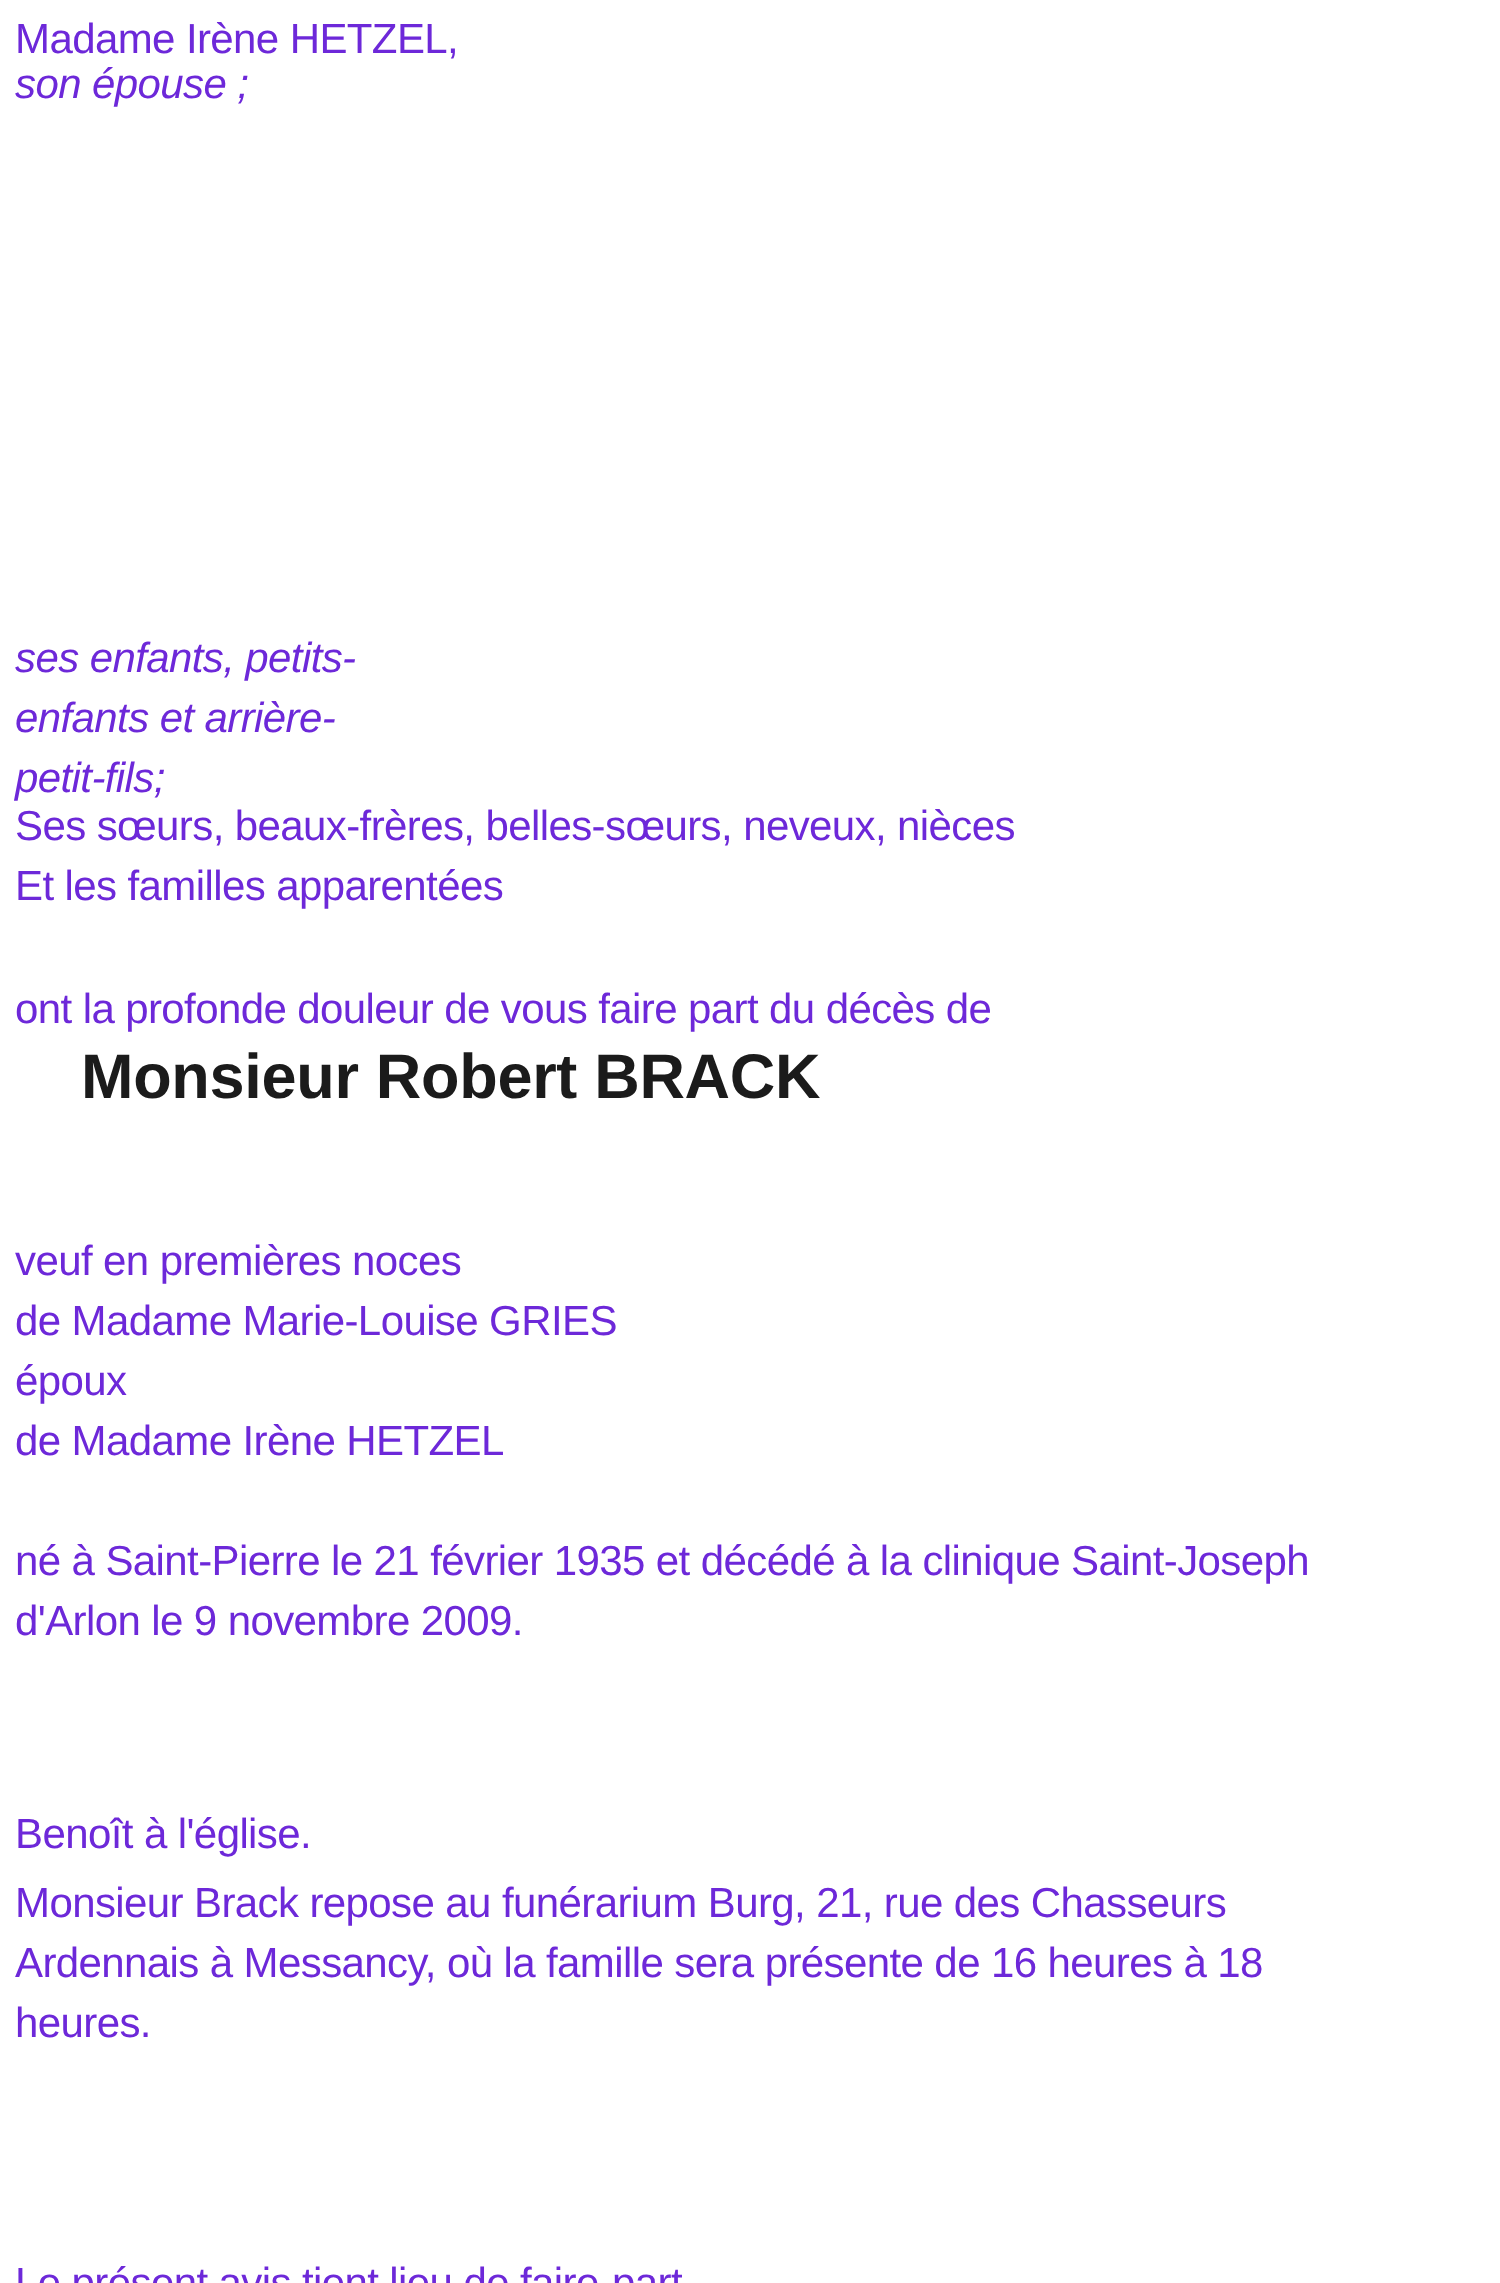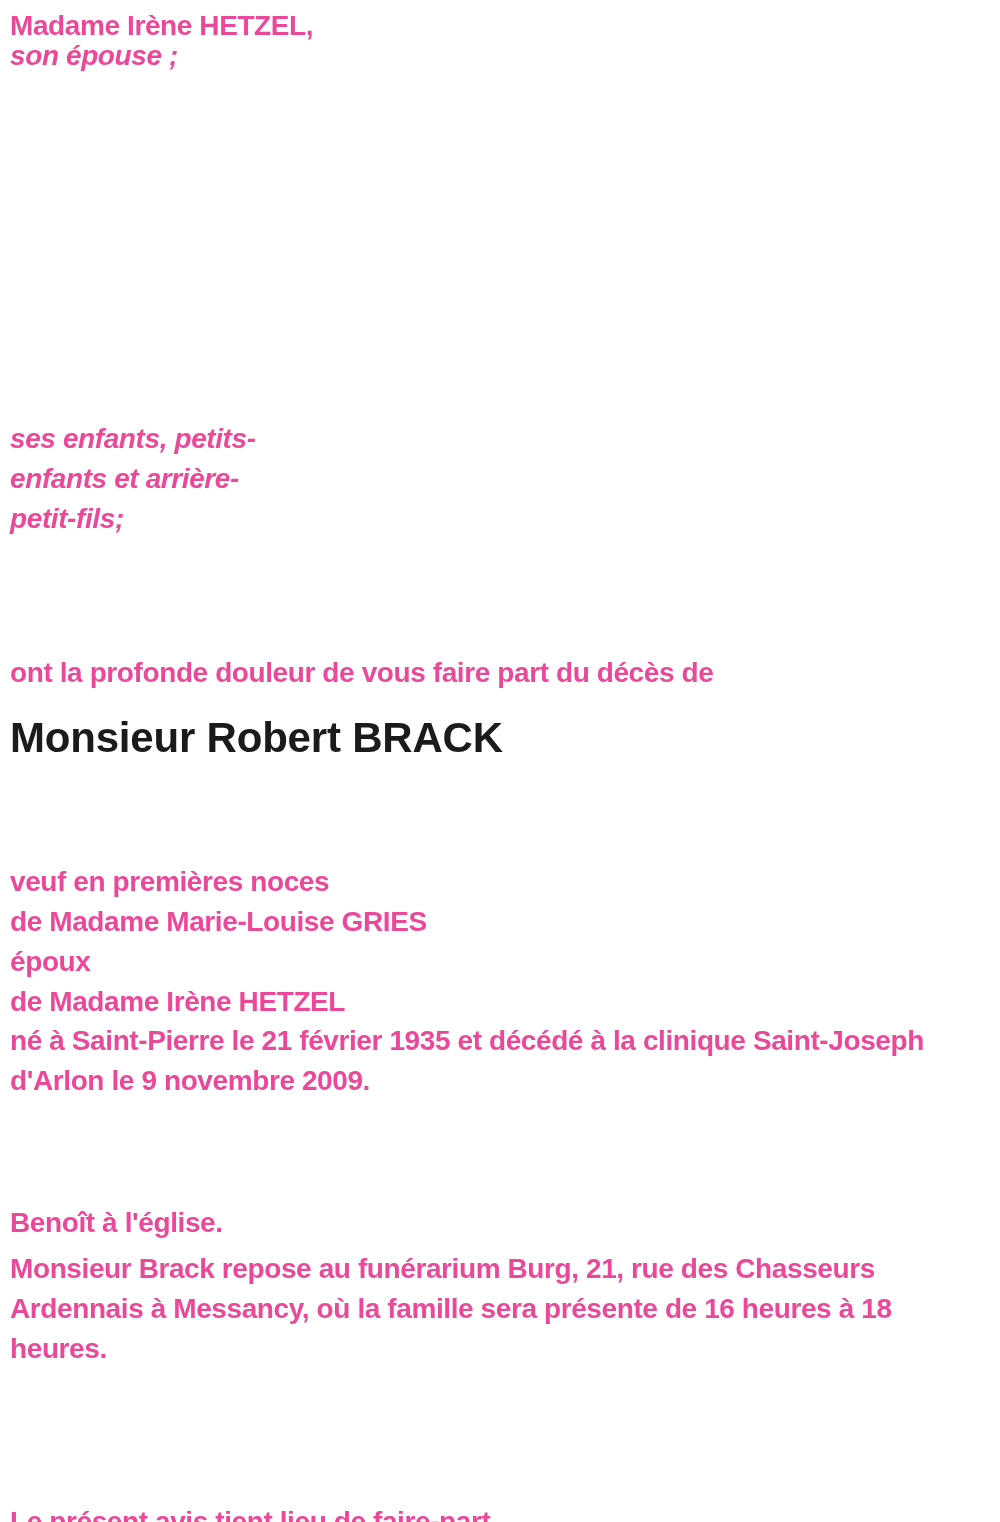--- a/index.html
+++ b/index.html
@@ -14,25 +14,25 @@
     background: #ffffff;
     overflow: hidden;
     font-family: "Liberation Sans", sans-serif;
     color: #3a3a3a;
   }
   .block {
     position: absolute;
     left: 10px;
     right: 10px;
     font-size: 28px;
-    font-weight: 700;
+    font-weight: 400;
     line-height: 40px;
     letter-spacing: -0.4px;
     white-space: pre;
-    color: #ec4899;
+    color: #6d28d9;
   }
   .block.right {
     font-style: italic;
   }
   .title {
     position: absolute;
     left: 10px;
     right: 10px;
     font-size: 42px;
     font-weight: 700;
@@ -49,26 +49,28 @@
 
   <div class="block" style="top: 6px;">Madame Irène HETZEL,</div>
 
   <div class="block right" style="top: 36px;">son épouse ;</div>
 
 
   <div class="block right" style="top: 419px;">ses enfants, petits-
 enfants et arrière-
 petit-fils;</div>
 
+  <div class="block" style="top: 531px;">Ses sœurs, beaux-frères, belles-sœurs, neveux, nièces
+Et les familles apparentées</div>
 
   <div class="block" style="top: 653px;">ont la profonde douleur de vous faire part du décès de</div>
 
-  <div class="title" style="top: 714px;">Monsieur Robert BRACK</div>
+  <div class="title" style="top: 694px; margin-left: 44px;">Monsieur Robert BRACK</div>
 
-  <div class="block" style="top: 821px; margin-top: 41px;">veuf en premières noces
+  <div class="block" style="top: 821px;">veuf en premières noces
 de Madame Marie-Louise GRIES
 époux
 de Madame Irène HETZEL</div>
 
   <div class="block" style="top: 1021px;">né à Saint-Pierre le 21 février 1935 et décédé à la clinique Saint-Joseph
 d'Arlon le 9 novembre 2009.</div>
 
 
   <div class="block" style="top: 1203px;">Benoît à l'église.</div>
 

